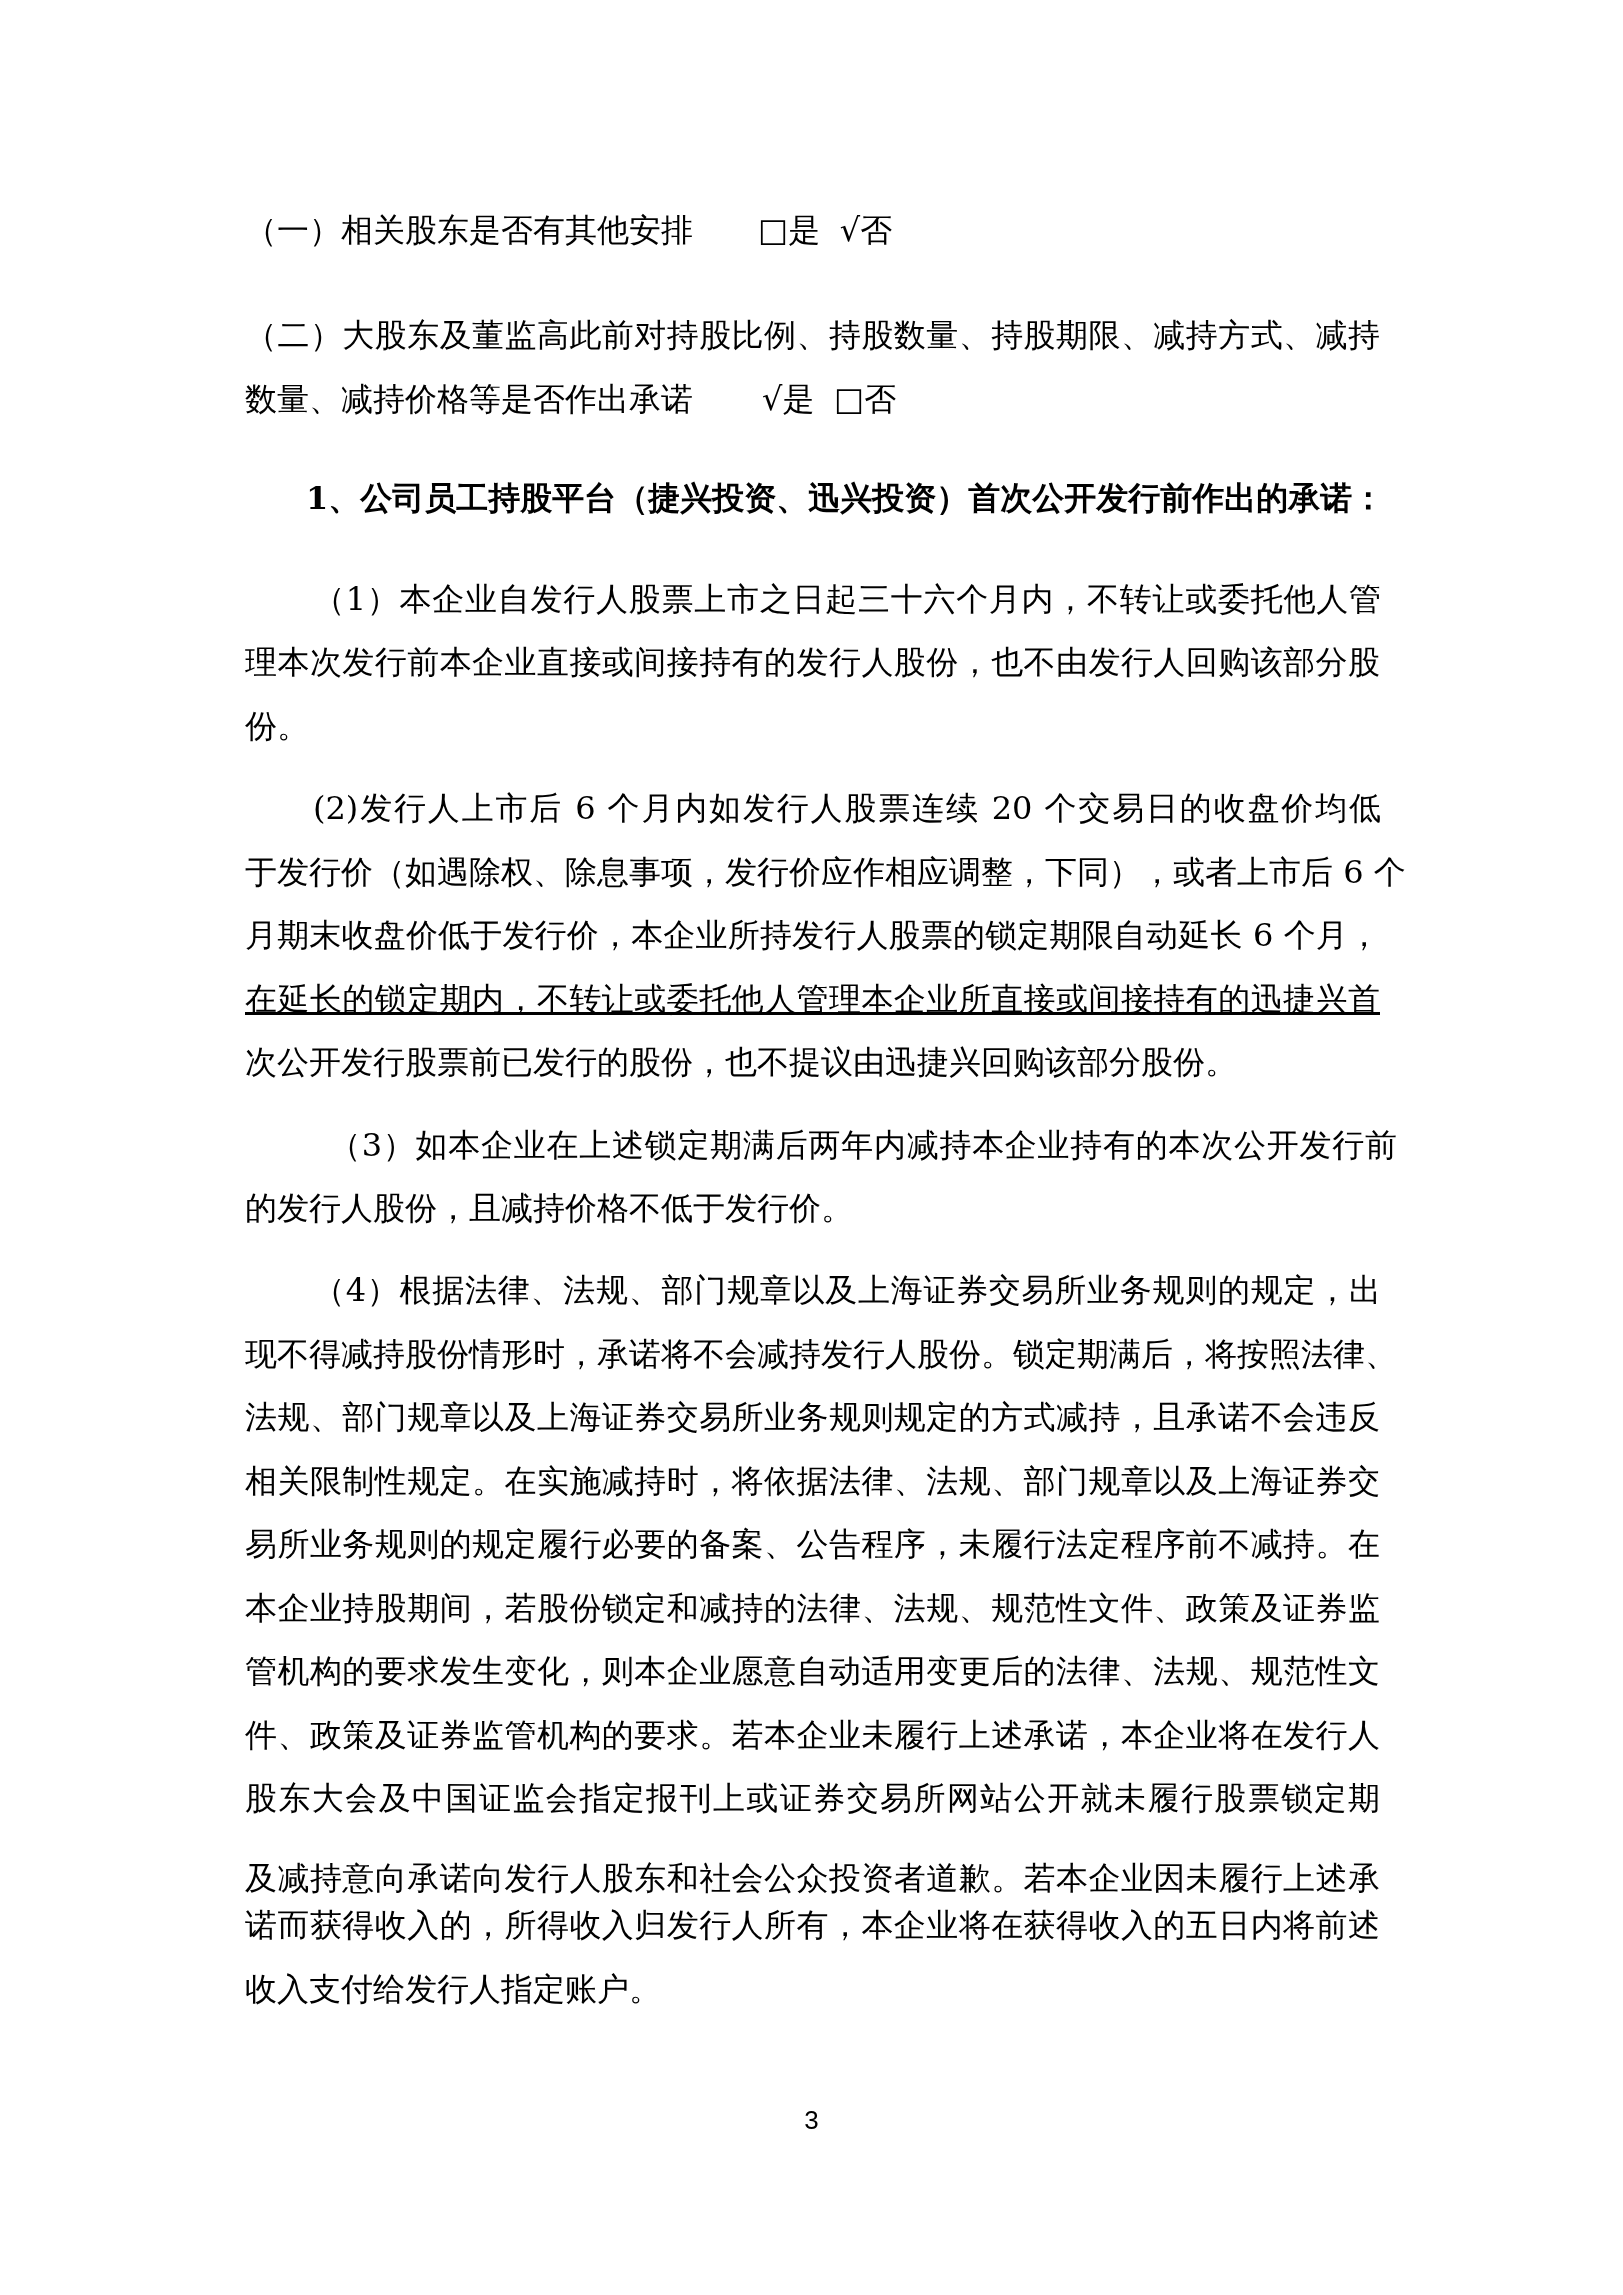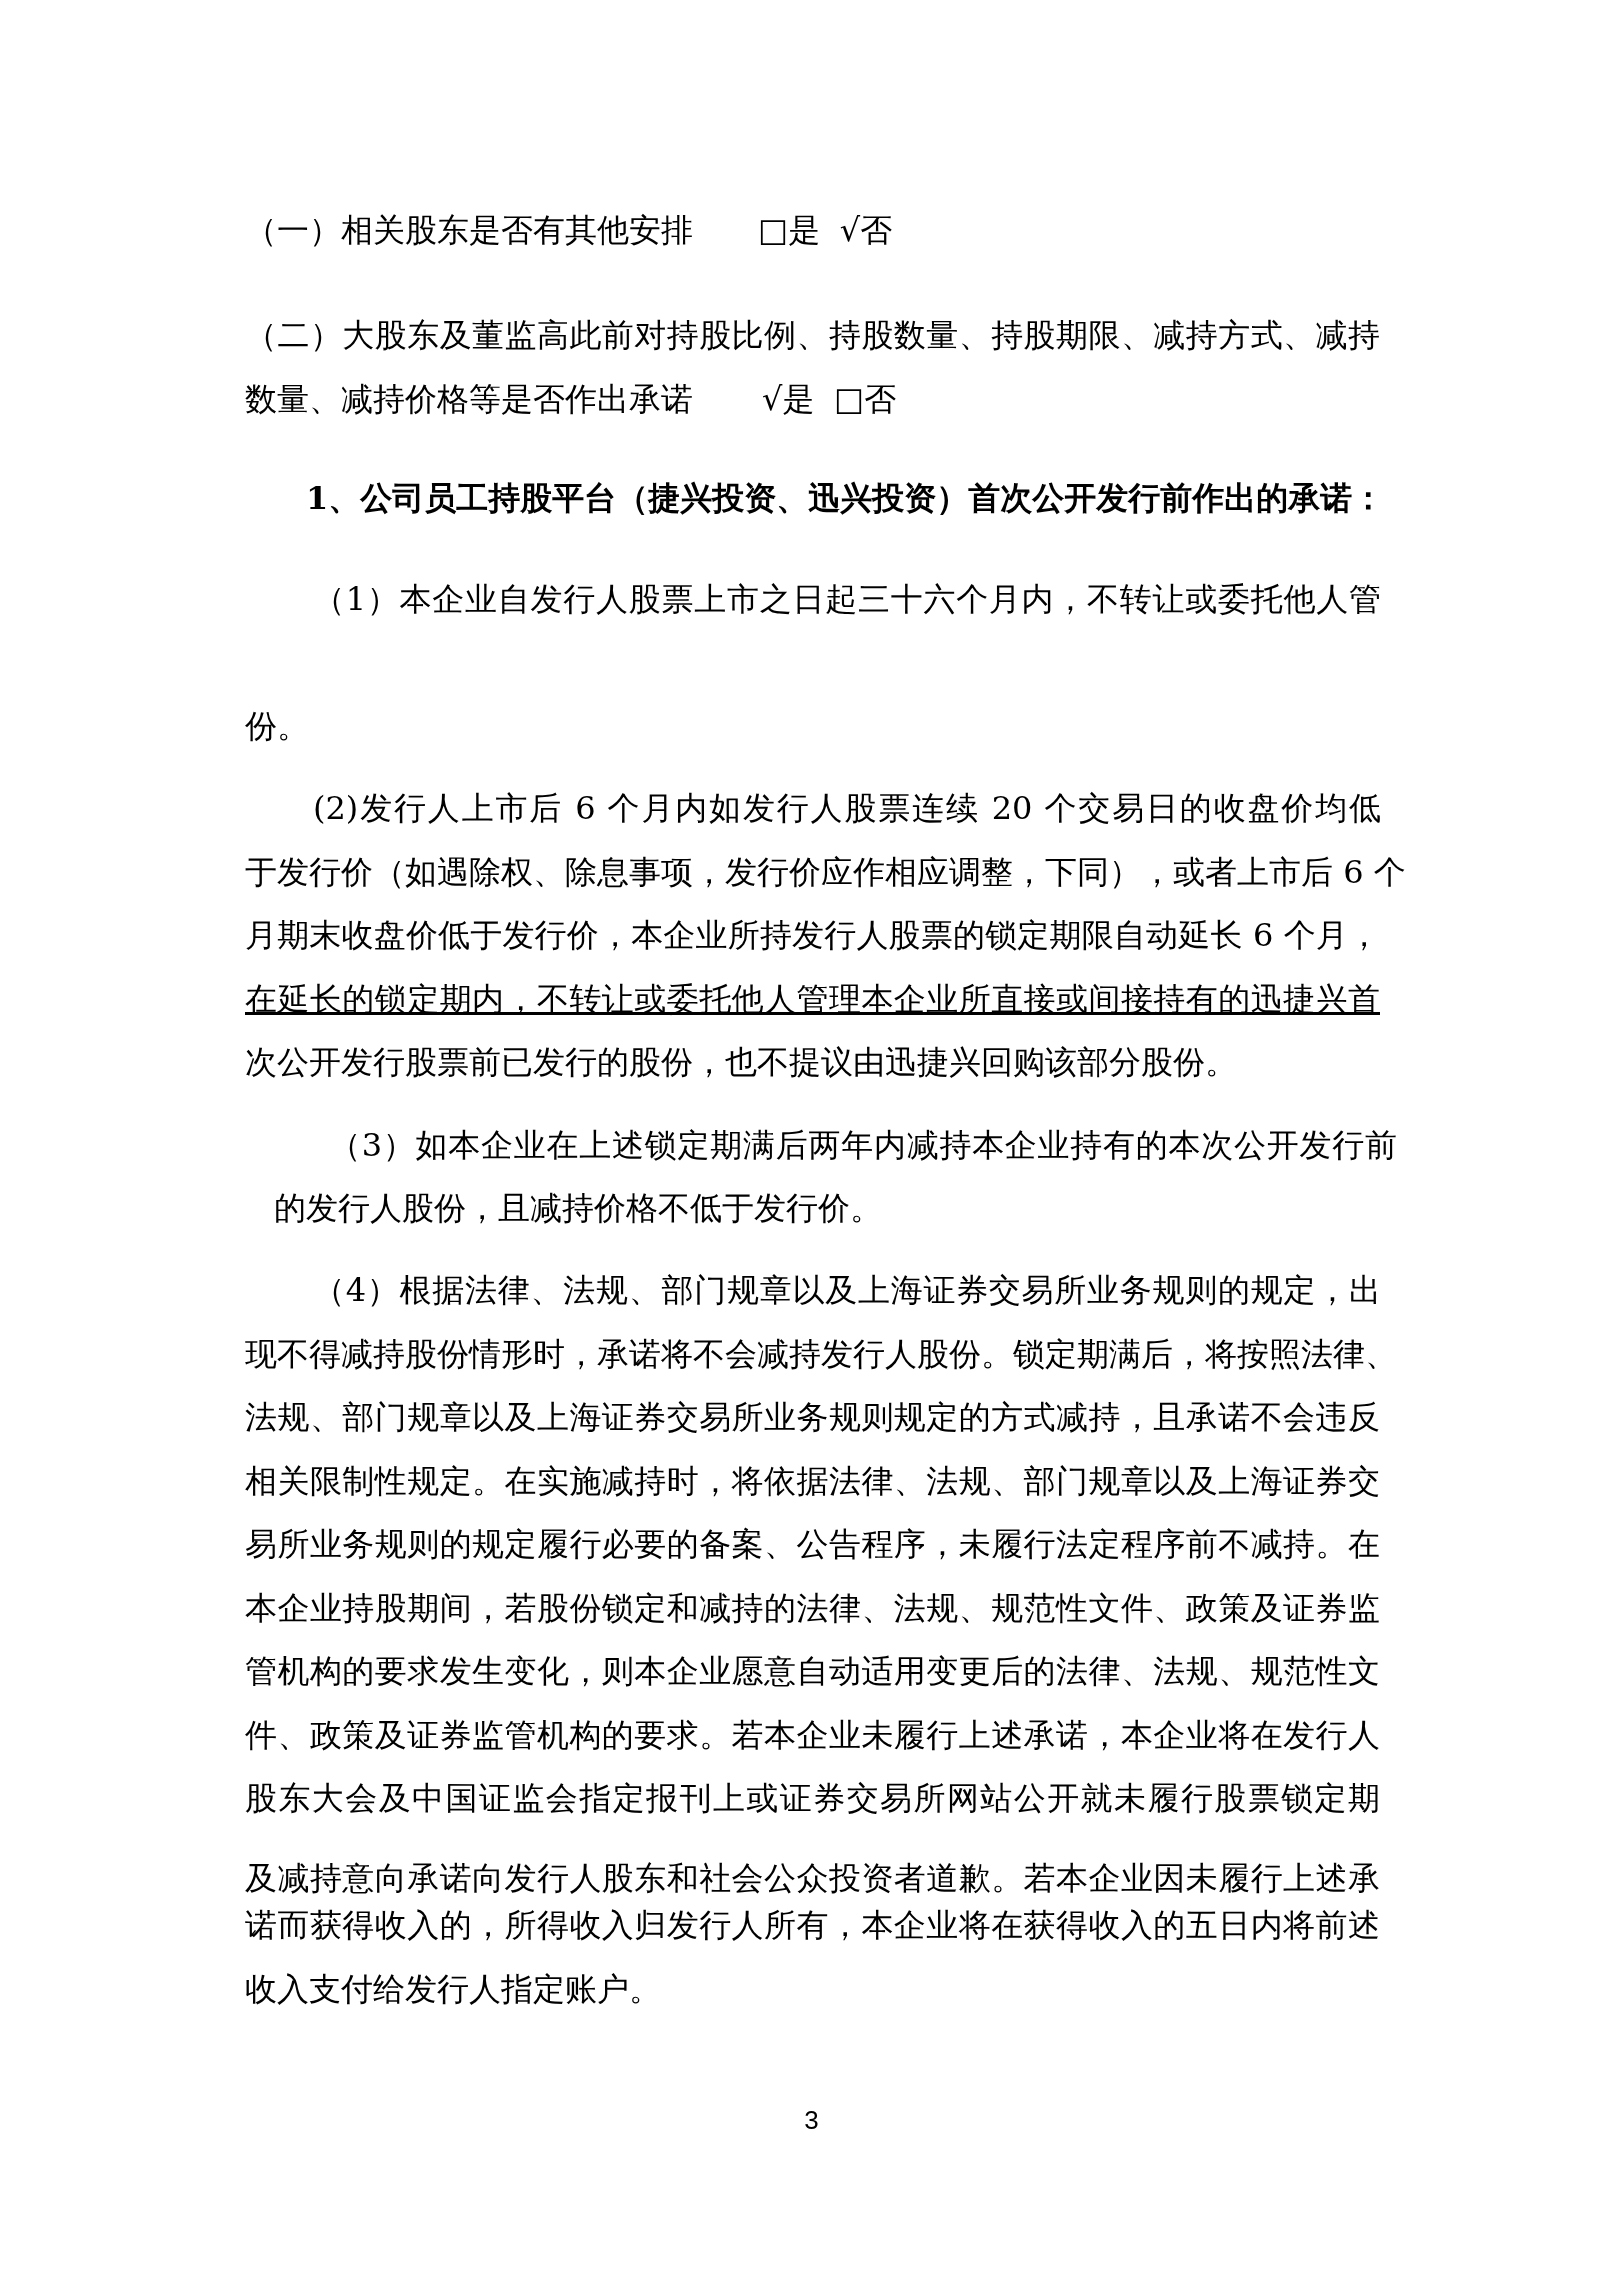--- a/index.html
+++ b/index.html
@@ -37,30 +37,31 @@
   </div>
 
   <div class="line" style="top:316px;">（二）大股东及董监高此前对持股比例、持股数量、持股期限、减持方式、减持</div>
   <div class="line last" style="top:380px;">
     <span>数量、减持价格等是否作出承诺</span><span style="display:inline-block;width:69px;"></span><span>√</span><span>是</span><span style="display:inline-block;width:19.6px;"></span><span>□</span><span>否</span>
   </div>
 
   <div class="line bold last" style="top:479px; left:306px; width:1074px;">1、公司员工持股平台（捷兴投资、迅兴投资）首次公开发行前作出的承诺：</div>
 
   <div class="line" style="top:580px; left:313px; width:1068px;">（1）本企业自发行人股票上市之日起三十六个月内，不转让或委托他人管</div>
+  <div class="line" style="top:643px;">理本次发行前本企业直接或间接持有的发行人股份，也不由发行人回购该部分股</div>
   <div class="line last" style="top:707px;">份。</div>
 
   <div class="line" style="top:789px; left:313px; width:1068px;">(2)发行人上市后 6 个月内如发行人股票连续 20 个交易日的收盘价均低</div>
   <div class="line" style="top:853px;">于发行价（如遇除权、除息事项，发行价应作相应调整，下同），或者上市后 6 个</div>
   <div class="line" style="top:916px;">月期末收盘价低于发行价，本企业所持发行人股票的锁定期限自动延长 6 个月，</div>
   <div class="line" style="top:980px;text-decoration:underline;">在延长的锁定期内，不转让或委托他人管理本企业所直接或间接持有的迅捷兴首</div>
   <div class="line last" style="top:1043px;">次公开发行股票前已发行的股份，也不提议由迅捷兴回购该部分股份。</div>
 
   <div class="line" style="top:1126px; left:313px; width:1068px;margin-left:16px;">（3）如本企业在上述锁定期满后两年内减持本企业持有的本次公开发行前</div>
-  <div class="line last" style="top:1189px;margin-left:29px;">的发行人股份，且减持价格不低于发行价。</div>
+  <div class="line last" style="top:1189px;">的发行人股份，且减持价格不低于发行价。</div>
 
   <div class="line" style="top:1271px; left:313px; width:1068px;">（4）根据法律、法规、部门规章以及上海证券交易所业务规则的规定，出</div>
   <div class="line" style="top:1335px;">现不得减持股份情形时，承诺将不会减持发行人股份。锁定期满后，将按照法律、</div>
   <div class="line" style="top:1398px;">法规、部门规章以及上海证券交易所业务规则规定的方式减持，且承诺不会违反</div>
   <div class="line" style="top:1462px;">相关限制性规定。在实施减持时，将依据法律、法规、部门规章以及上海证券交</div>
   <div class="line" style="top:1525px;">易所业务规则的规定履行必要的备案、公告程序，未履行法定程序前不减持。在</div>
   <div class="line" style="top:1589px;">本企业持股期间，若股份锁定和减持的法律、法规、规范性文件、政策及证券监</div>
   <div class="line" style="top:1652px;">管机构的要求发生变化，则本企业愿意自动适用变更后的法律、法规、规范性文</div>
   <div class="line" style="top:1716px;">件、政策及证券监管机构的要求。若本企业未履行上述承诺，本企业将在发行人</div>
   <div class="line" style="top:1779px;">股东大会及中国证监会指定报刊上或证券交易所网站公开就未履行股票锁定期</div>

